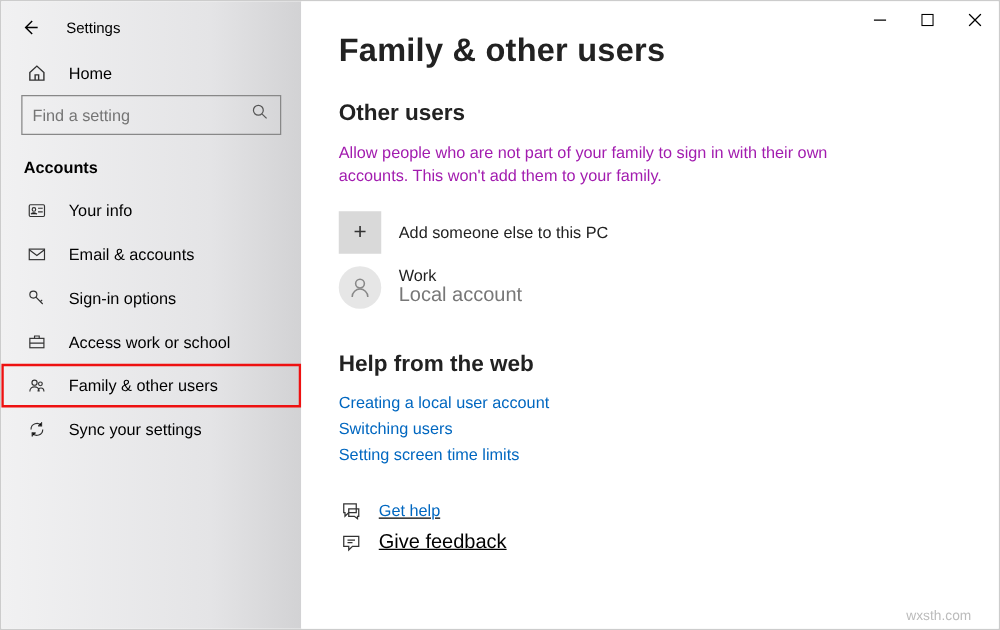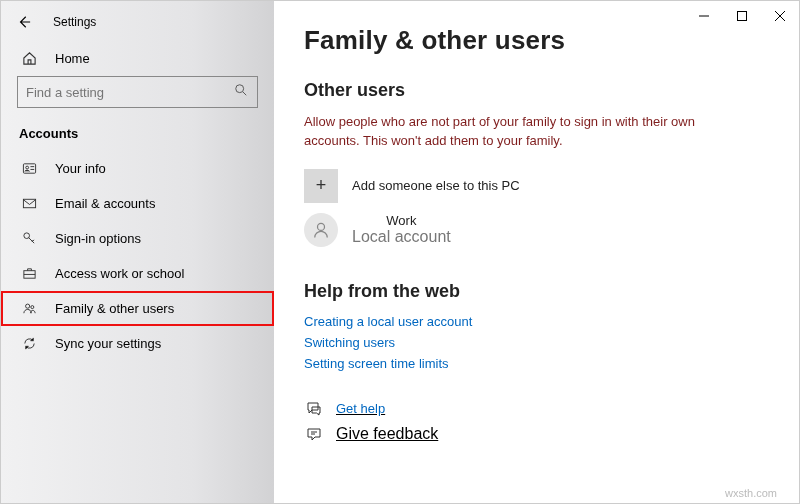--- a/index.html
+++ b/index.html
@@ -1,42 +1,42 @@
 <!DOCTYPE html>
 <html><head>
 <meta charset="utf-8">
 <style>
   * { box-sizing: border-box; margin: 0; padding: 0; font-family: "Segoe UI", Arial, sans-serif; }
   body { width: 800px; height: 504px; overflow: hidden; background: #fff; border: 1px solid #ccc; display: flex; }
-  .sidebar { width: 273px; height: 100%; background: linear-gradient(90deg, #f1f1f2 0%, #e4e4e6 70%, #d2d2d4 100%); display: flex; flex-direction: column; }
+  .sidebar { width: 240px; height: 100%; background: linear-gradient(90deg, #f1f1f2 0%, #e4e4e6 70%, #d2d2d4 100%); display: flex; flex-direction: column; }
   .sidebar-top { display: flex; align-items: center; padding: 10px 0 10px 12px; font-size: 12px; }
   .back-btn { width: 22px; height: 22px; display: flex; align-items: center; justify-content: center; cursor: pointer; }
   .settings-label { margin-left: 18px; font-size: 12px; color: #000; }
   .home-row { display: flex; align-items: center; padding: 8px 0 10px 20px; font-size: 13px; cursor: pointer; }
   .home-row .icon { width: 16px; display: inline-flex; justify-content: center; margin-right: 18px; }
   .search-wrap { padding: 0 16px 12px 16px; }
   .search-box { width: 100%; height: 32px; border: 1px solid #888; background: transparent; padding: 0 44px 0 8px; font-size: 13px; outline: none; position: relative; }
   .search-container { position: relative; }
   .search-icon { position: absolute; right: 10px; top: 50%; transform: translateY(-50%); pointer-events: none; }
   .section-title { font-weight: 600; font-size: 13px; padding: 6px 0 10px 18px; }
   .nav { display: flex; flex-direction: column; }
   .nav-item { display: flex; align-items: center; padding: 10px 12px 10px 20px; font-size: 13px; cursor: pointer; }
   .nav-item .icon { width: 16px; display: inline-flex; justify-content: center; margin-right: 18px; }
   .nav-item.active { outline: 2px solid #e11; outline-offset: -2px; }
   .main { flex: 1; height: 100%; position: relative; background: #fff; display: flex; flex-direction: column; }
   .window-controls { position: absolute; top: 0; right: 0; display: flex; }
   .win-btn { width: 38px; height: 30px; display: flex; align-items: center; justify-content: center; cursor: pointer; }
   .content { padding: 24px 30px 0 30px; }
   h1 { font-size: 26px; font-weight: 600; color: #222; margin-bottom: 24px; letter-spacing: .2px; }
   h2 { font-size: 18px; font-weight: 600; color: #222; margin-bottom: 12px; }
-  .desc { font-size: 13px; color: #7f1d1d; line-height: 1.45; max-width: 400px; margin-bottom: 18px; }
+  .desc { font-size: 13px; color: #a21caf; line-height: 1.45; max-width: 400px; margin-bottom: 18px; }
   .user-row { display: flex; align-items: center; margin-bottom: 10px; cursor: pointer; }
   .add-tile { width: 34px; height: 34px; background: #d9d9d9; display: flex; align-items: center; justify-content: center; margin-right: 14px; font-size: 18px; color: #333; }
   .user-avatar { width: 34px; height: 34px; border-radius: 50%; background: #e6e6e6; display: flex; align-items: center; justify-content: center; margin-right: 14px; }
-  .user-text { display: flex; flex-direction: column; align-items: center; }
+  .user-text { display: flex; flex-direction: column; }
   .user-name { font-size: 13px; color: #222; }
   .user-sub { font-size: 16px; color: #777; }
   .help-section { margin-top: 34px; }
   .link { font-size: 13px; color: #0067c0; cursor: pointer; margin-bottom: 6px; display: block; }
   .footer-links { margin-top: 30px; }
   .footer-row { display: flex; align-items: center; margin-bottom: 8px; cursor: pointer; text-decoration: underline; }
   .footer-row .ficon { width: 20px; display: inline-flex; justify-content: center; margin-right: 12px; }
   .watermark { position: absolute; bottom: 4px; right: 22px; font-size: 11px; color: #bbb; }
 </style>
 </head>

